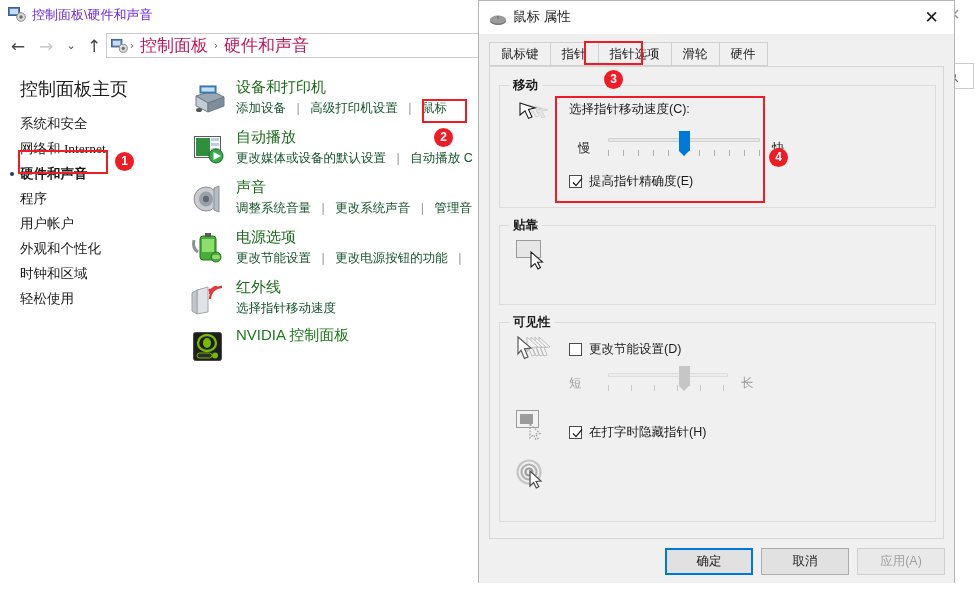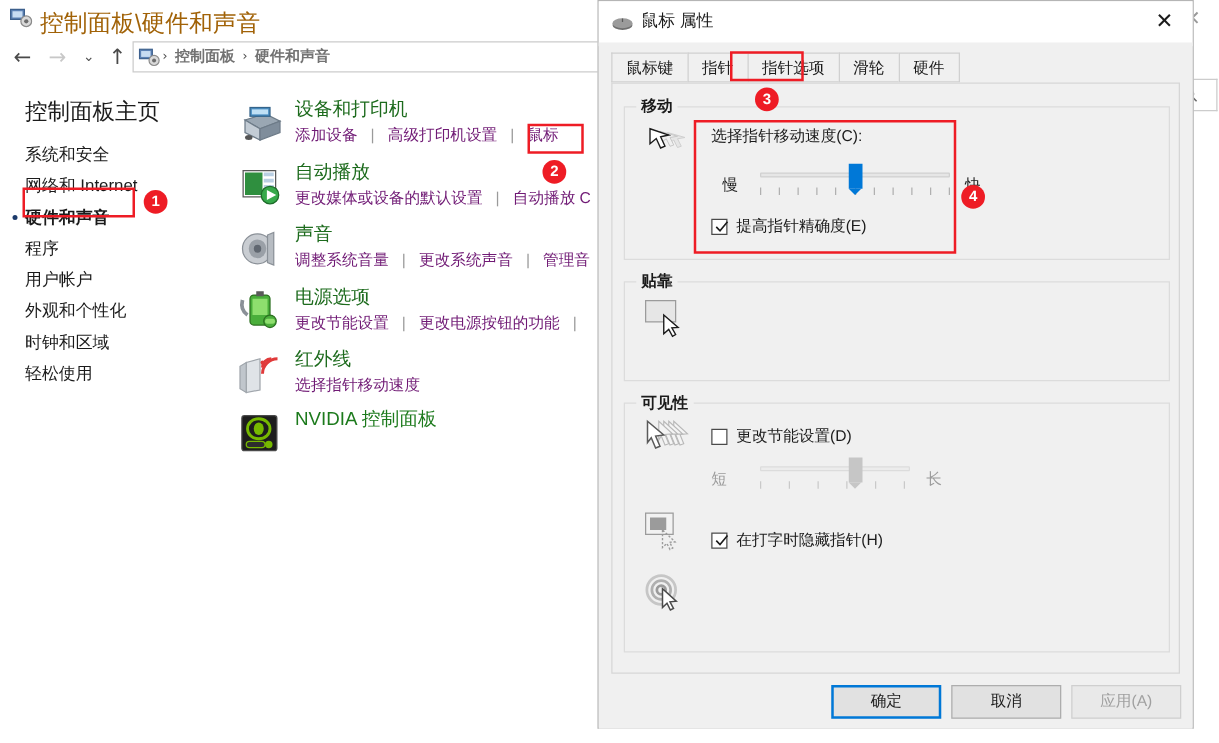--- a/index.html
+++ b/index.html
@@ -18,21 +18,21 @@
 
   .cp-titlebar {
     position: absolute; left: 0; top: 0; width: 975px; height: 30px;
     background: #fff;
   }
   .cp-title-icon {
     position: absolute; left: 8px; top: 6px; width: 18px; height: 17px;
   }
   .cp-title-text {
     position: absolute; left: 32px; top: 6px;
-    font-size: 19px; color: #a16207; white-space: nowrap;
+    font-size: 13px; color: #6d28d9; white-space: nowrap;
   }
   .win-close {
     position: absolute; right: 6px; top: 2px; width: 30px; height: 26px;
     color: #999; font-size: 16px; line-height: 26px; text-align: center;
     font-family: "DejaVu Sans", sans-serif;
   }
 
   
   .cp-navbar { position: absolute; left: 0; top: 30px; width: 975px; height: 32px; background:#fff; }
   .nav-btn {
@@ -46,21 +46,21 @@
   #nav-recent { left: 58px; font-size: 11px; }
   #nav-up   { left: 81px; }
 
   .addressbar {
     position: absolute; left: 106px; top: 3px; width: 826px; height: 25px;
     border: 1px solid #cccccc; background: #fff;
     display: flex; align-items: center; padding-left: 4px;
   }
   .addr-icon { width: 17px; height: 16px; margin-right: 2px; flex: 0 0 auto; }
   .crumb {
-    font-size: 12px; color: #737373; padding: 0 6px; white-space: nowrap; font-weight: bold;
+    font-size: 17px; color: #be185d; padding: 0 6px; white-space: nowrap;
   }
   .crumb-sep {
     color: #4a4a4a; font-size: 10px; font-family: "DejaVu Sans", sans-serif;
   }
   .searchbox {
     position: absolute; left: 938px; top: 33px; width: 36px; height: 26px;
     border: 1px solid #cccccc; border-left: none; background: #fff;
   }
   .search-glyph {
     position: absolute; left: 10px; top: 5px; color: #6b6b6b;
@@ -70,41 +70,42 @@
 
   
   .sidebar { position: absolute; left: 0; top: 70px; width: 185px; }
   .side-home {
     position: absolute; left: 20px; top: 7px; font-size: 18px; color: #1b1b1b;
     white-space: nowrap;
   }
   .side-item {
     position: absolute; left: 20px; font-size: 13.5px; color: #1b1b1b;
     white-space: nowrap;
+    font-family: Liberation Serif, serif;
   }
   .side-item.active { font-weight: bold; }
   .side-bullet {
     position: absolute; left: 10px; width: 4px; height: 4px; border-radius: 50%;
     background: #1b3a6b;
   }
 
   
   .cp-main { position: absolute; left: 188px; top: 78px; width: 300px; }
   .cp-entry { position: absolute; left: 0; width: 300px; }
   .cp-entry-icon { position: absolute; left: 0; top: 2px; width: 40px; height: 38px; }
   .cp-entry-title {
     position: absolute; left: 48px; top: 0px;
     font-size: 15px; color: #1d6b1d; white-space: nowrap;
   }
   .cp-entry-title.nv { color: #1c7a1c; }
   .cp-entry-links {
     position: absolute; left: 48px; top: 22px;
     font-size: 12.5px; color: #1c5fb5; white-space: nowrap;
   }
-  .cp-link { color: #701a75; }
+  .cp-link { color: #14532d; }
   .cp-link-sep { color: #9a9a9a; padding: 0 7px; }
 
   
   #dialog {
     position: absolute; left: 478px; top: 0px; width: 477px; height: 583px;
     background: #f0f0f0; border: 1px solid #b5b5b5;
     box-shadow: 0 0 0 0 rgba(0,0,0,0);
   }
   .dlg-titlebar { position: absolute; left: 0; top: 0; width: 475px; height: 36px; background: #fff; }
   .dlg-title-icon { position: absolute; left: 10px; top: 11px; width: 18px; height: 12px; }

